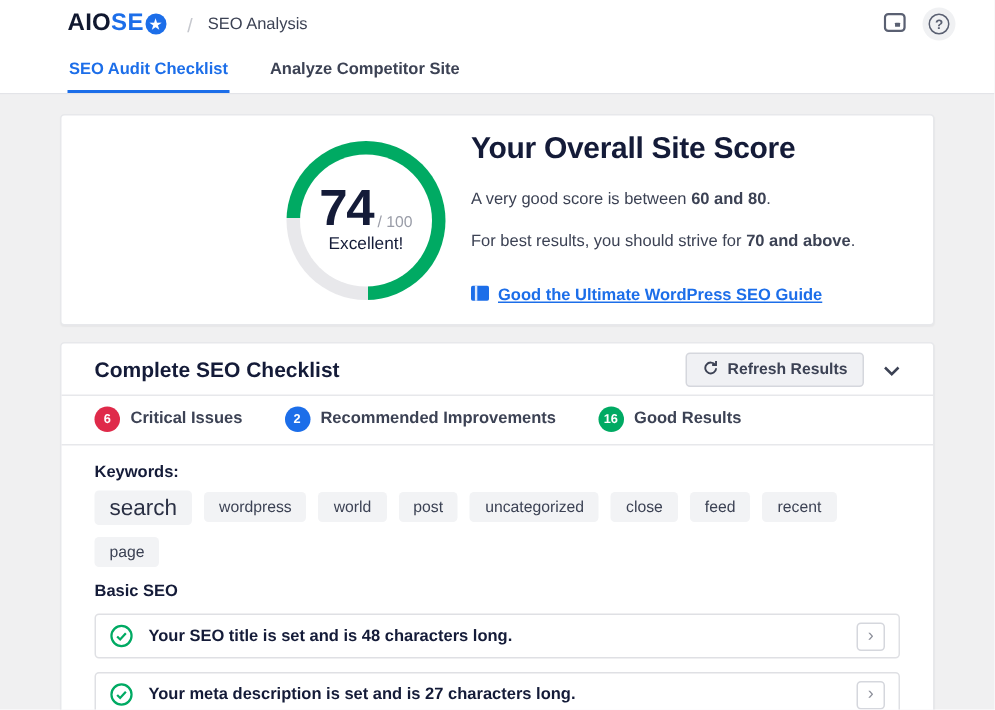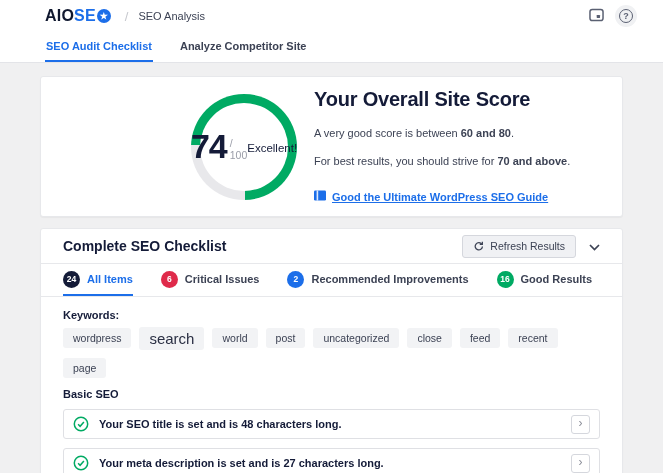--- a/index.html
+++ b/index.html
@@ -30,39 +30,39 @@
 
   
   .content { padding: 13px 40px 0; }
   .card { background: #fff; border: 1px solid #E7E8EB; border-radius: 3px; box-shadow: 0 1px 1px rgba(0,0,0,.04); }
 
   
   .score-card { height: 141px; display: flex; align-items: center; padding-left: 150px; gap: 17px; margin-bottom: 11px; }
   .ring { width: 106px; height: 106px; border-radius: 50%; flex: 0 0 auto;
           display: flex; align-items: center; justify-content: center; }
   .ring-inner { width: 88px; height: 88px; border-radius: 50%; background: #fff;
-                display: flex; flex-direction: row; align-items: center; justify-content: center; }
+                display: flex; flex-direction: column; align-items: center; justify-content: center; }
   .score-row { display: flex; align-items: flex-end; }
   .score-num { font-size: 34px; font-weight: 700; color: #141B38; line-height: .9; letter-spacing: -1px; }
   .score-max { font-size: 10.5px; color: #9A9DA8; margin: 0 0 1px 3px; }
   .score-word { font-size: 11.5px; color: #141B38; font-weight: 500; margin-top: 2px; }
   .score-text h2 { font-size: 20px; font-weight: 600; color: #141B38; letter-spacing: -.2px; margin-bottom: 7px; }
   .score-text p { font-size: 11px; color: #3C4254; margin: 16px 0; }
   .score-text b { font-weight: 700; }
   .guide-link { display: inline-flex; align-items: center; gap: 6px; margin-top: 7px; font-size: 11px; font-weight: 600;
                 color: #1C6EE9; text-decoration: none; cursor: pointer; }
   .guide-link .lnk { text-decoration: underline; }
 
   
   .checklist-card { min-height: 300px; }
   .card-head { height: 35px; display: flex; align-items: center; padding: 0 22px; border-bottom: 1px solid #E7E8EB; }
   .card-head h3 { font-size: 14px; font-weight: 600; color: #141B38; }
   .head-actions { margin-left: auto; display: flex; align-items: center; gap: 13px; }
   .refresh-btn { height: 23px; display: flex; align-items: center; gap: 6px; background: #F0F1F4; border: 1px solid #D5D7DD;
-                 border-radius: 3px; padding: 0 10px; font-size: 10.5px; font-weight: 400; color: #3C4254; cursor: pointer; }
+                 border-radius: 3px; padding: 0 10px; font-size: 10.5px; font-weight: 700; color: #3C4254; cursor: pointer; }
   .collapse-btn { background: none; border: none; cursor: pointer; display: flex; align-items: center; }
 
   .filters { height: 33px; display: flex; align-items: stretch; gap: 28px; padding: 0 22px; border-bottom: 1px solid #E7E8EB; }
   .filter-tab { display: flex; align-items: center; gap: 7px; background: none; border: none; padding: 0;
                 border-bottom: 2px solid transparent; cursor: pointer; }
   .filter-tab.active { border-bottom-color: #1C6EE9; }
   .badge { min-width: 17px; height: 17px; padding: 0 3px; border-radius: 9px; color: #fff; font-size: 8.5px; font-weight: 700;
            display: flex; align-items: center; justify-content: center; }
   .filter-label { font-size: 11px; font-weight: 600; color: #3C4254; }
   .filter-tab.active .filter-label { color: #1C6EE9; }
@@ -161,47 +161,43 @@
             <span>
               <svg width="11" height="7" viewBox="0 0 11 7">
                   <path d="M1 1l4.5 4.5L10 1" fill="none" stroke="#3C4254" stroke-width="1.7"></path>
                 </svg>
             </span>
           </button>
         </div>
       </div>
 
       <div class="filters">
-  <button class="filter-tab active">
-    <span class="badge" style="background: rgb(20, 27, 56);">24</span>
-    <span class="filter-label">All Items</span>
-  </button>
 
   <button class="filter-tab">
     <span class="badge" style="background: rgb(223, 42, 74);">6</span>
     <span class="filter-label">Critical Issues</span>
   </button>
 
   <button class="filter-tab">
     <span class="badge" style="background: rgb(28, 110, 233);">2</span>
     <span class="filter-label">Recommended Improvements</span>
   </button>
 
   <button class="filter-tab">
     <span class="badge" style="background: rgb(0, 170, 99);">16</span>
     <span class="filter-label">Good Results</span>
   </button>
 </div>
 
       <div class="card-body">
         <div class="kw-label">Keywords:</div>
         <div class="kw-chips">
+  <button class="chip lg">search</button>
+
   <button class="chip">wordpress</button>
-
-  <button class="chip lg">search</button>
 
   <button class="chip">world</button>
 
   <button class="chip">post</button>
 
   <button class="chip">uncategorized</button>
 
   <button class="chip">close</button>
 
   <button class="chip">feed</button>

